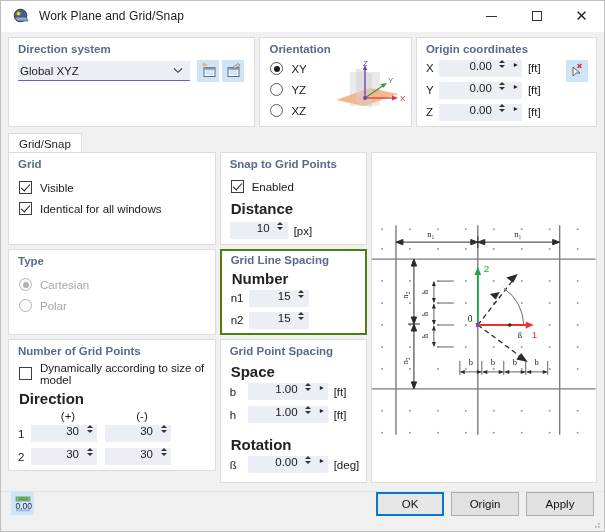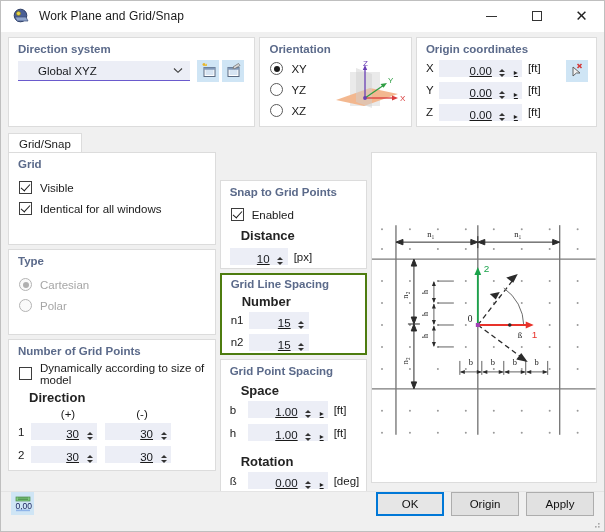--- a/index.html
+++ b/index.html
@@ -67,21 +67,21 @@
   .box-oc   { width: 183px; height: 90px; margin-left: 4px; }
 
   
   .combo {
     position: absolute; left: 9px; top: 23px;
     width: 172px; height: 20px;
     background: #eceef6;
     border-bottom: 1.6px solid #6a5acd;
     display: flex; align-items: center;
   }
-  .combo .val { padding-left: 20px; font-size: 11.5px; color: #16181c; }
+  .combo .val { padding-left: 2px; font-size: 11.5px; color: #16181c; }
   .combo .chev {
     margin-left: auto; margin-right: 7px;
     font-size: 9px; color: #444;
   }
   .icobtn {
     position: absolute; top: 22px;
     width: 22px; height: 22px;
     background: #cfe5f5;
     border: 1px solid #cfe5f5;
     display: flex; align-items: center; justify-content: center;
@@ -107,23 +107,22 @@
   .rlabel.dis { color: #a6a6a6; }
 
   
   .orient-graphic { position: absolute; left: 62px; top: 22px; width: 88px; height: 62px; }
 
   
   .coordrow { display: flex; align-items: center; height: 22px; padding-left: 9px; }
   .coordrow .axl { width: 13px; font-size: 11.5px; }
   .spin {
     background: #eceef6; height: 17px;
-    display: flex; align-items: flex-end;
+    display: flex; align-items: flex-start;
     border: none;
-    text-decoration: underline;
   }
   .spin .sval {
     flex: 1; text-align: right; padding-right: 5px;
     font-size: 11.5px; color: #16181c;
   }
   .spin .arrows {
     width: 11px; display: flex; flex-direction: column;
     align-items: center; justify-content: center; gap: 2px;
     margin-right: 2px;
   }
@@ -152,40 +151,40 @@
     font-size: 11.5px; color: #1b1b1b;
   }
 
   
   .content {
     display: flex; padding: 0 7px;
     flex: none; height: 335px;
   }
   .col { display: flex; flex-direction: column; }
   .col1 { width: 208px; }
-  .col2 { width: 148px; margin-left: 4px; margin-top: 28px; }
+  .col2 { width: 148px; margin-left: 4px; }
   .col3 { width: 226px; margin-left: 4px; }
   .panel { background: #fff; border: 1px solid #dcdcdc; position: relative; }
   .panel.hl { border: 2px solid #4d7c0f; }
   .gap { height: 4px; flex: none; }
 
   .chk-row { display: flex; align-items: center; height: 21px; padding-left: 10px; }
   .chk {
     width: 13px; height: 13px; border: 1.2px solid #3d3d3d;
     background: #fff; flex: none; margin-right: 8px;
     position: relative;
   }
   .chk.checked::after {
     content: ""; position: absolute;
     left: 3px; top: 0px; width: 4px; height: 8px;
     border: solid #1b1b1b; border-width: 0 1.5px 1.5px 0;
     transform: rotate(42deg);
   }
   .lbl { font-size: 11.5px; }
-  .sublabel { font-size: 13px; font-weight: bold; color: #232323; padding-left: 20px; }
+  .sublabel { font-size: 15px; font-weight: bold; color: #232323; padding-left: 10px; }
 
   
   .dirtable { padding-left: 9px; margin-top: 3px; }
   .dirhead { display: flex; font-size: 11.5px; }
   .dirhead .c0 { width: 13px; }
   .dirhead .c1, .dirhead .c2 { width: 74px; text-align: center; }
   .dirrow { display: flex; align-items: center; height: 23px; }
   .dirrow .n { width: 13px; font-size: 11.5px; }
 
   

